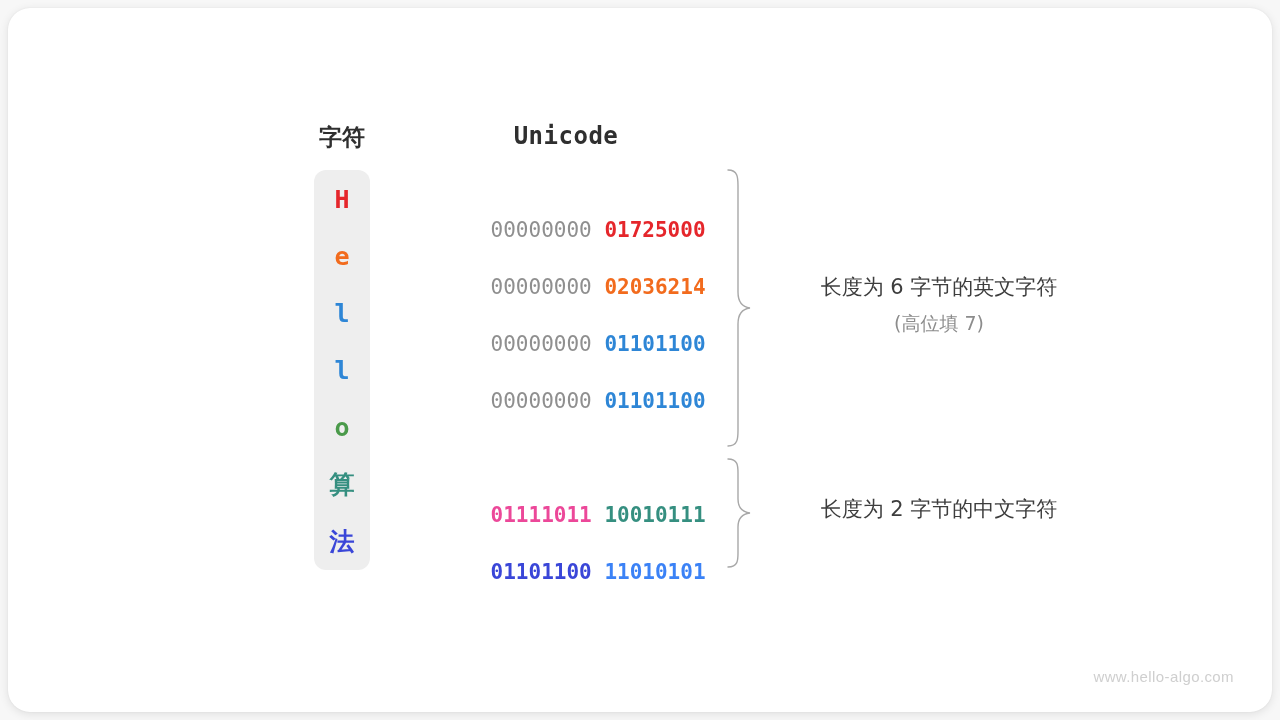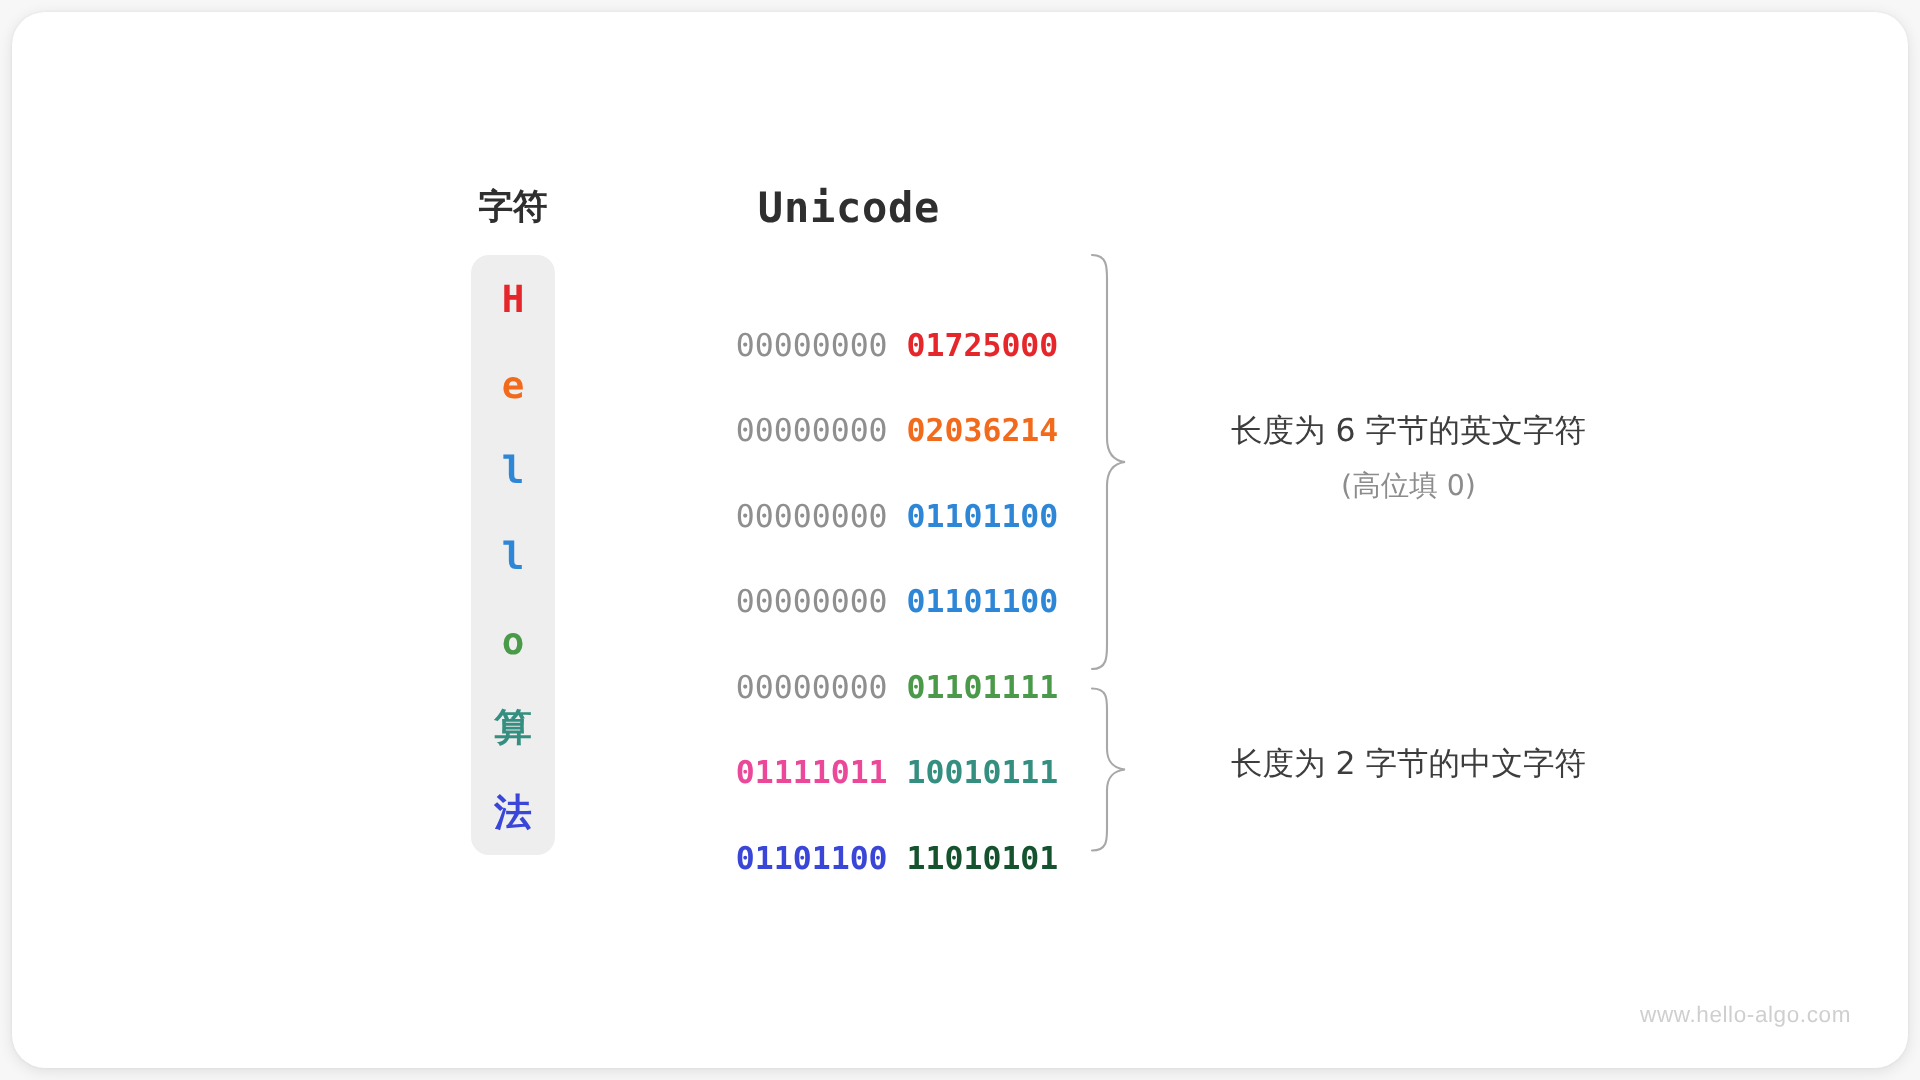--- a/index.html
+++ b/index.html
@@ -36,21 +36,21 @@
     font-weight: bold;
     color: #2f2f2f;
   }
   .hdr-code {
     position: absolute;
     left: 432px;
     top: 114px;
     width: 252px;
     text-align: center;
     font-family: "DejaVu Sans Mono", monospace;
-    font-size: 28px;
+    font-size: 24px;
     font-weight: bold;
     color: #2f2f2f;
     letter-spacing: 0.5px;
   }
 
   
   .char-col {
     position: absolute;
     left: 306px;
     top: 162px;
@@ -147,41 +147,38 @@
   </div>
   <div class="bin-row" style="top:234px;">
     <span class="byte-hi pad">00000000</span><span> </span><span class="byte-lo" style="color:#f26b1d;">02036214</span>
   </div>
   <div class="bin-row" style="top:291px;">
     <span class="byte-hi pad">00000000</span><span> </span><span class="byte-lo" style="color:#2e86d6;">01101100</span>
   </div>
   <div class="bin-row" style="top:348px;">
     <span class="byte-hi pad">00000000</span><span> </span><span class="byte-lo" style="color:#2e86d6;">01101100</span>
   </div>
-  <div class="bin-row" style="top:405px;">
-    <span class="byte-hi pad">00000000</span><span> </span><span class="byte-lo" style="color:#4a9a4a;">01101111</span>
-  </div>
   <div class="bin-row" style="top:462px;">
     <span class="byte-hi strong" style="color:#ec4899;">01111011</span><span> </span><span class="byte-lo" style="color:#358f80;">10010111</span>
   </div>
   <div class="bin-row" style="top:519px;">
-    <span class="byte-hi strong" style="color:#3a46d8;">01101100</span><span> </span><span class="byte-lo" style="color:#14532d;">11010101</span>
+    <span class="byte-hi strong" style="color:#3a46d8;">01101100</span><span> </span><span class="byte-lo" style="color:#3b82f6;">11010101</span>
   </div>
 
   <svg class="brace" style="left:716px; top:160px;" width="30" height="280" viewBox="0 0 30 280">
     <path d="M4,2 C14,2 14,10 14,18 L14,124 C14,134 18,139 26,140 C18,141 14,146 14,156 L14,262 C14,270 14,278 4,278" fill="none" stroke="#a8a8a8" stroke-width="1.4" stroke-linecap="round"></path>
   </svg>
 
   <svg class="brace" style="left:716px; top:449px;" width="30" height="112" viewBox="0 0 30 112">
     <path d="M4,2 C14,2 14,9 14,16 L14,42 C14,51 18,55 26,56 C18,57 14,61 14,70 L14,96 C14,103 14,110 4,110" fill="none" stroke="#a8a8a8" stroke-width="1.4" stroke-linecap="round"></path>
   </svg>
 
   <div class="note" style="left:786px; top:265px; width:290px;">
     <div class="note-main">长度为 6 字节的英文字符</div>
-    <div class="note-sub">(高位填 0)</div>
+    <div class="note-sub">(高位填 7)</div>
   </div>
 
   <div class="note" style="left:786px; top:487px; width:290px;">
     <div class="note-main">长度为 2 字节的中文字符</div>
   </div>
 
   <div class="watermark">www.hello-algo.com</div>
 
 </div>
 

